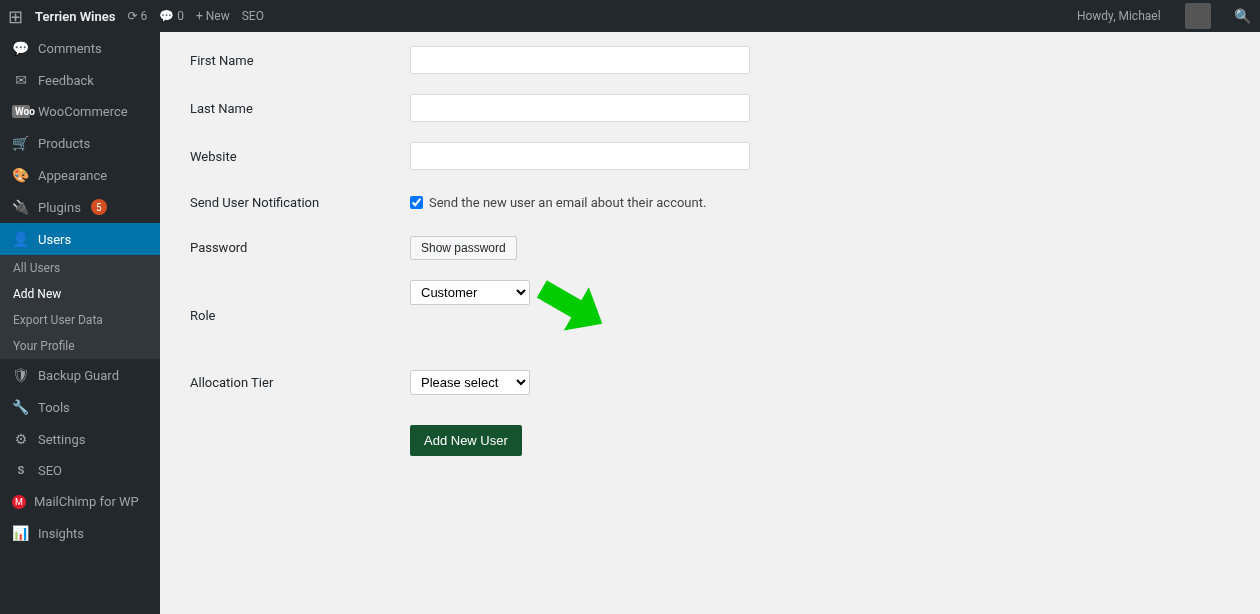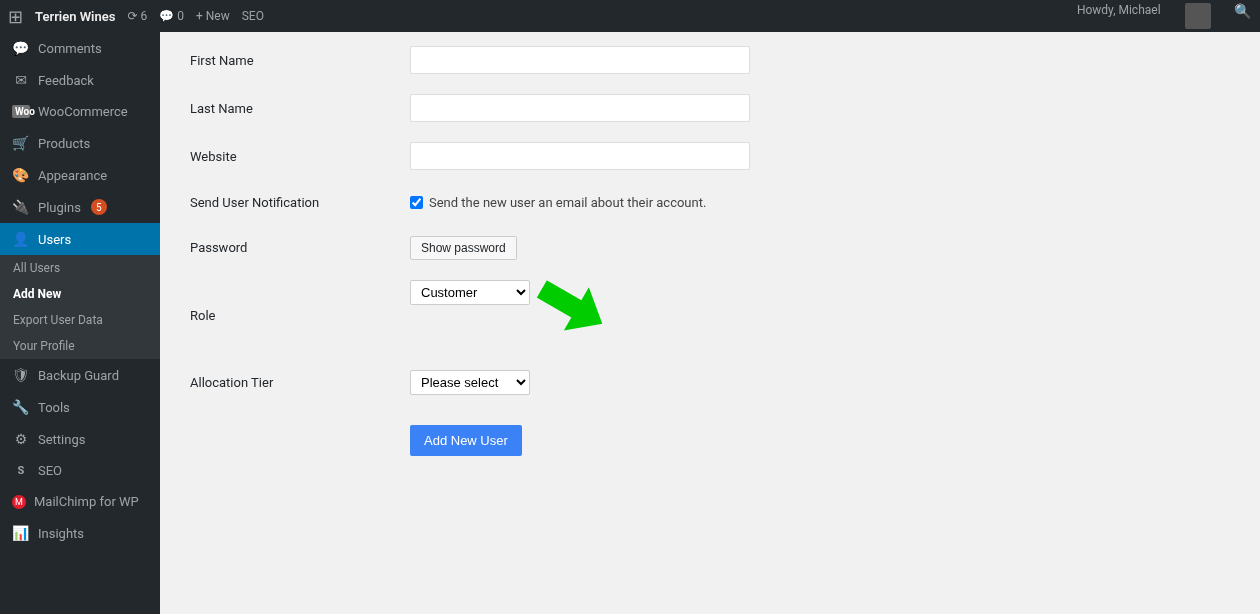--- a/index.html
+++ b/index.html
@@ -14,21 +14,21 @@
       align-items: center;
       padding: 0 8px;
       gap: 12px;
       flex-shrink: 0;
     }
     #admin-bar .wp-logo { color: #9ea3a8; font-size: 18px; }
     #admin-bar .site-name { color: #eee; font-size: 13px; font-weight: 600; }
     #admin-bar .bar-item { color: #9ea3a8; font-size: 12px; display: flex; align-items: center; gap: 3px; }
     #admin-bar .new-btn { color: #9ea3a8; font-size: 12px; }
     #admin-bar .seo-btn { color: #9ea3a8; font-size: 12px; }
-    #admin-bar .right { margin-left: auto; display: flex; gap: 24px; color: #9ea3a8; font-size: 12px; }
+    #admin-bar .right { margin-left: auto; display: flex; align-items: center; gap: 24px; color: #9ea3a8; font-size: 12px; }
     #admin-bar .avatar-box { width: 26px; height: 26px; background: #555; border-radius: 2px; }
     #admin-bar .search-icon-bar { color: #9ea3a8; font-size: 14px; }
 
     
     #layout { display: flex; flex: 1; overflow: hidden; }
 
     
     #sidebar {
       width: 160px;
       background: #23282d;
@@ -46,21 +46,21 @@
       cursor: pointer;
       font-size: 13px;
       color: #9ea3a8;
     }
     .sidebar-item.active { background: #0073aa; color: #fff; }
     .sidebar-item .icon { font-size: 14px; width: 18px; text-align: center; }
     .sidebar-item .badge { background: #d54e21; color: #fff; border-radius: 50%; width: 16px; height: 16px; display: inline-flex; align-items: center; justify-content: center; font-size: 10px; margin-left: 2px; }
 
     .sidebar-submenu { background: #32373c; }
     .sidebar-submenu .sub-item { padding: 6px 12px 6px 13px; color: #9ea3a8; cursor: pointer; font-size: 12px; display: block; }
-    .sidebar-submenu .sub-item.active-sub { color: #fff; font-weight: 700; }
+    .sidebar-submenu .sub-item.active-sub { color: #fff; font-weight: 400; }
 
     
     #main {
       flex: 1;
       background: #f1f1f1;
       overflow-y: auto;
       padding: 4px 30px;
     }
 
     .form-table { width: 100%; border-collapse: collapse; }
@@ -117,21 +117,21 @@
       padding: 3px 6px;
       border: 1px solid #ccc;
       border-radius: 2px;
       font-size: 13px;
       background: #fff;
       cursor: pointer;
       min-width: 120px;
     }
 
     .add-user-btn {
-      background: #3b82f6;
+      background: #14532d;
       color: #fff;
       border: none;
       padding: 8px 14px;
       font-size: 13px;
       border-radius: 2px;
       cursor: pointer;
       margin-top: 10px;
     }
 
     .role-cell { display: flex; align-items: flex-start; gap: 2px; }

